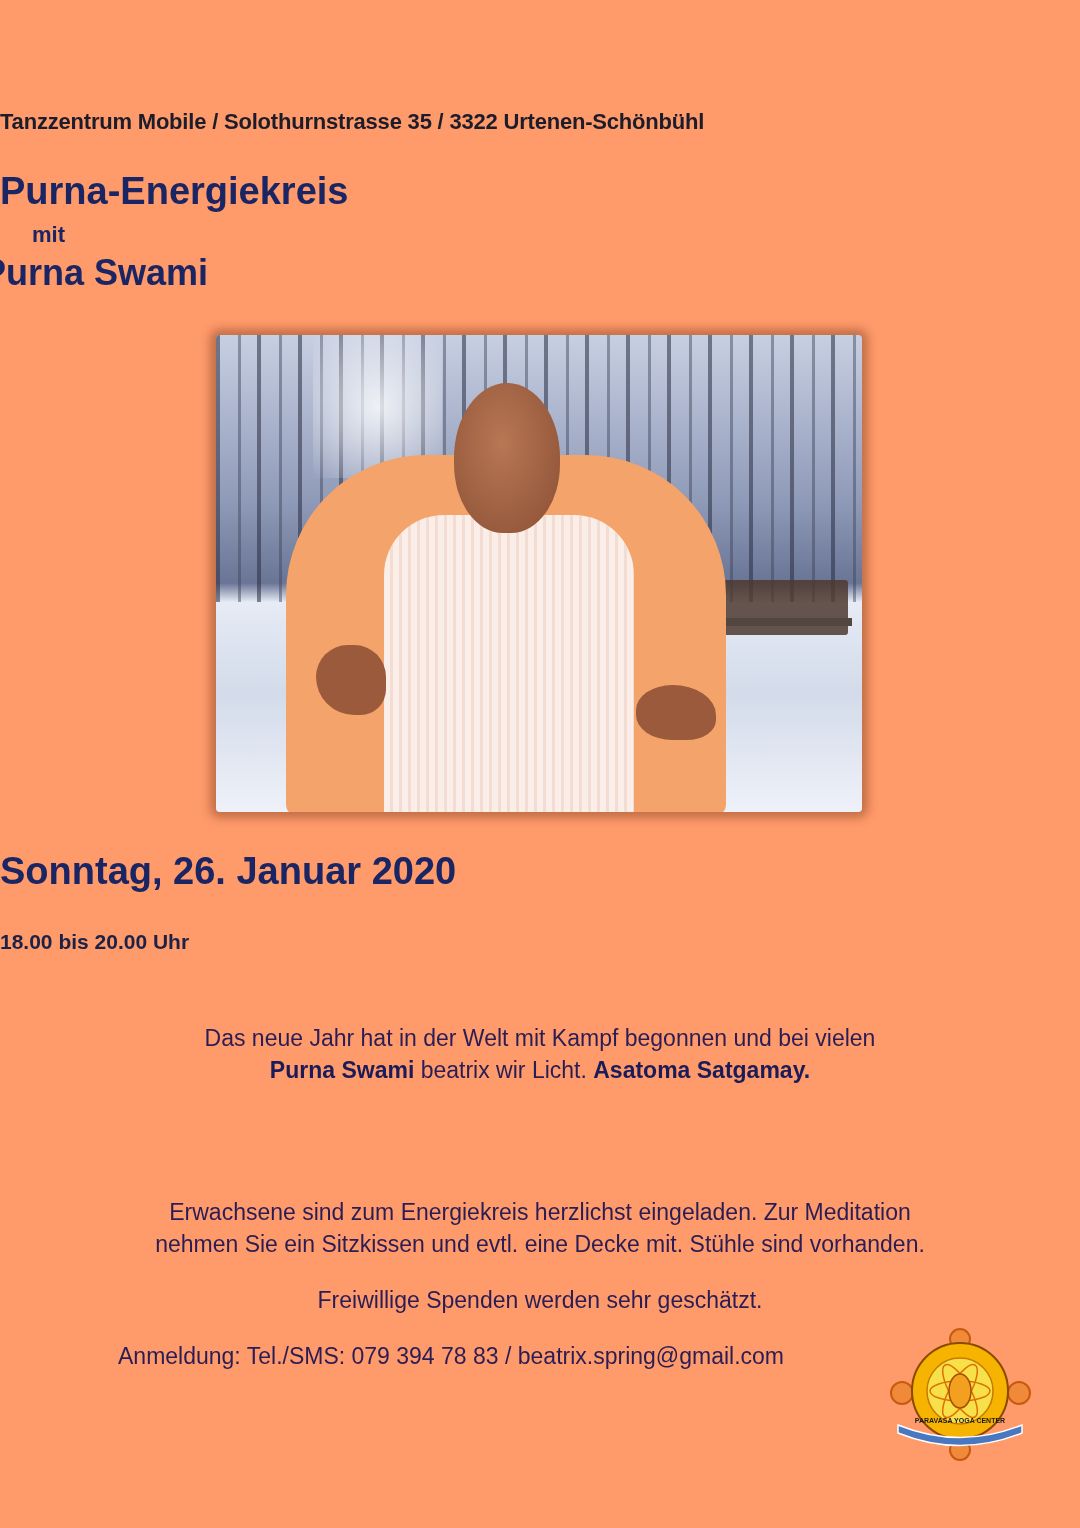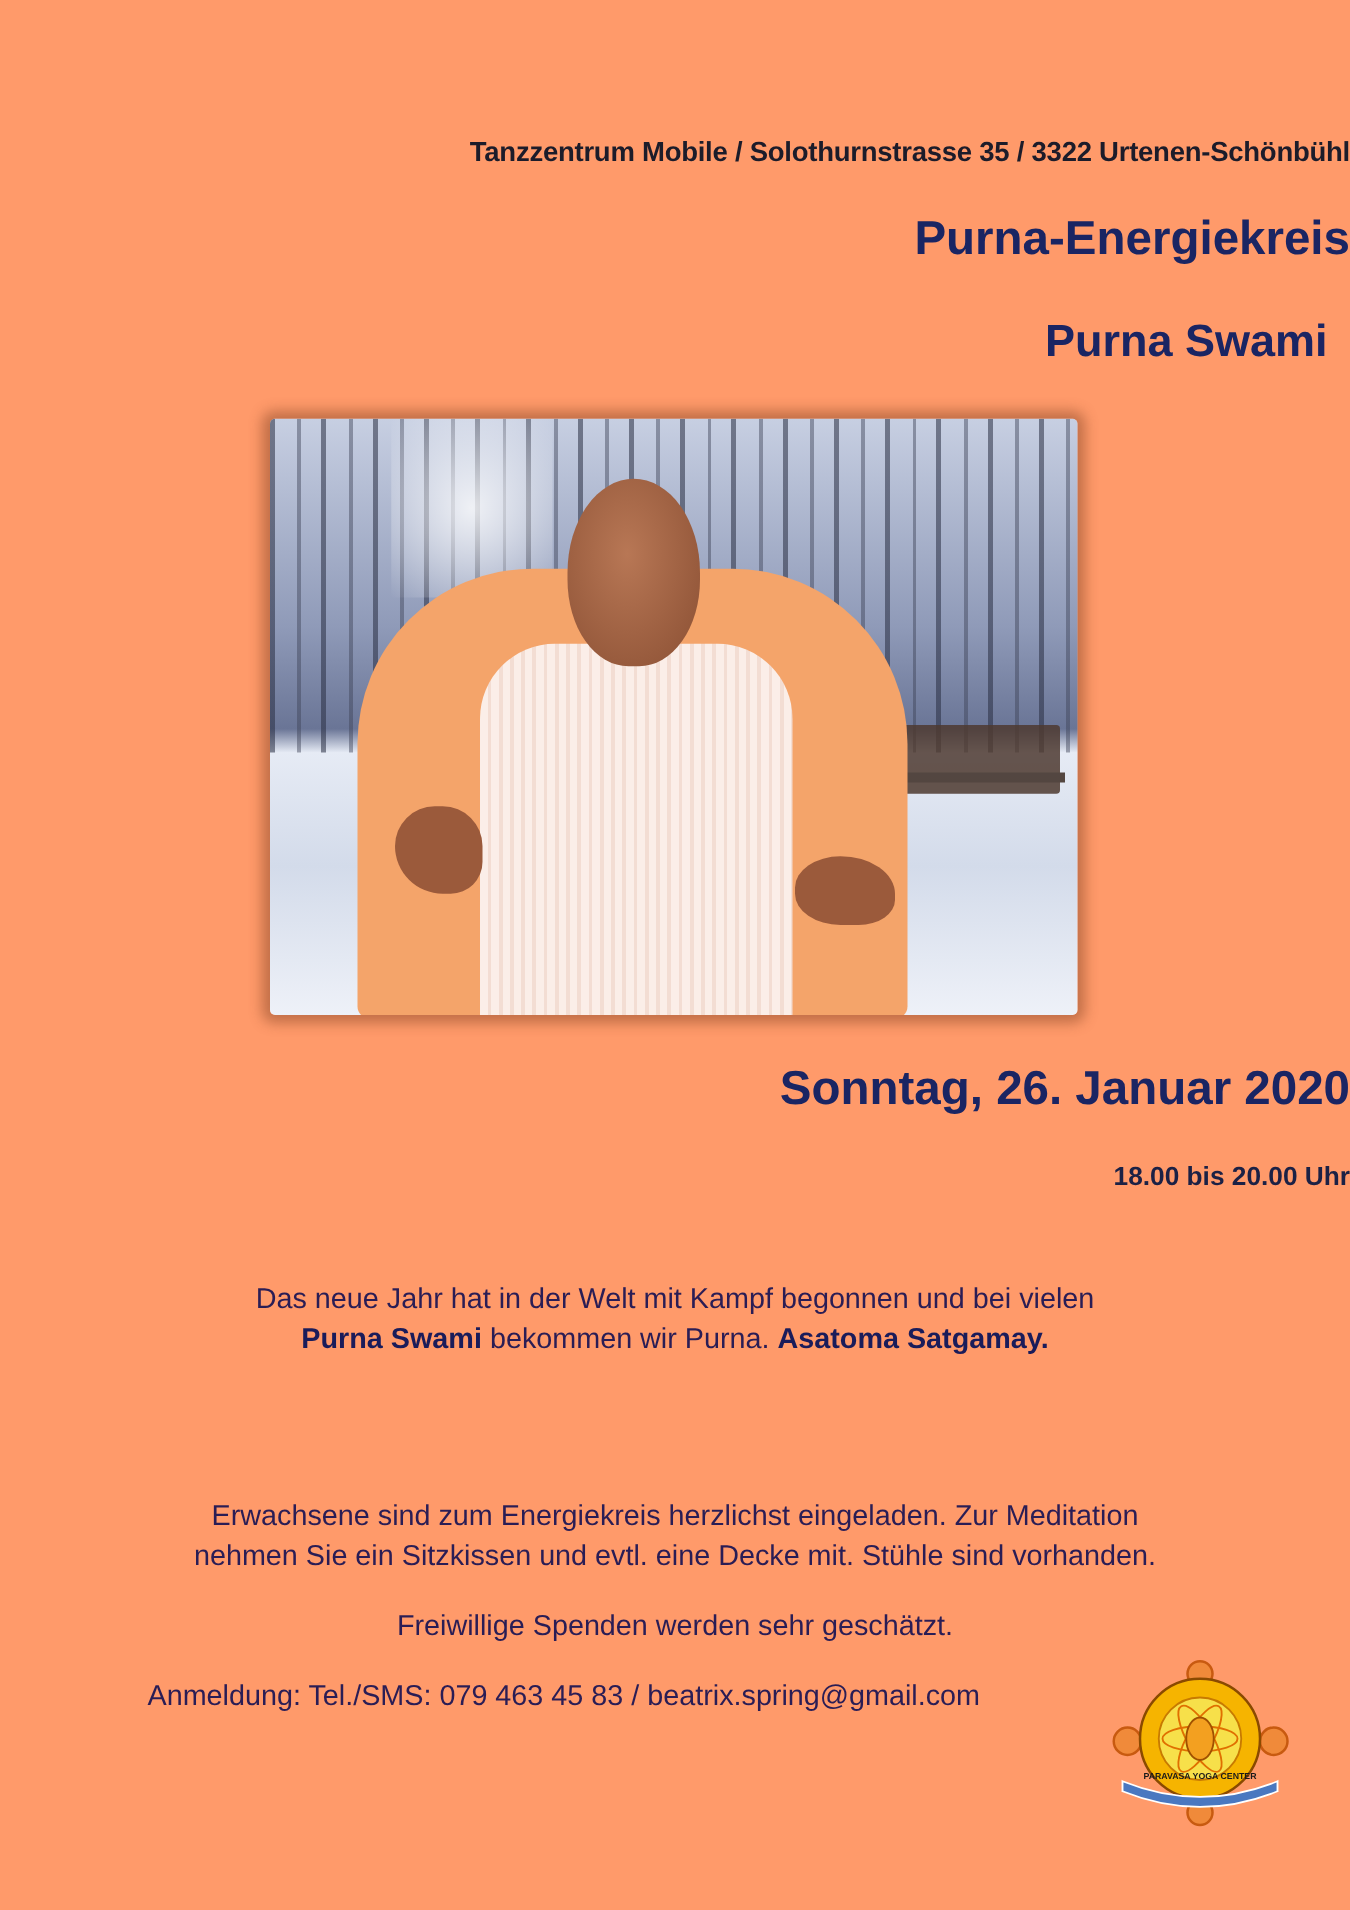--- a/index.html
+++ b/index.html
@@ -2,21 +2,21 @@
 <html><head>
   <meta charset="utf-8">
   <style>
     html, body { margin: 0; padding: 0; }
     body {
       width: 1080px; height: 1528px;
       background: #FF9A6A;
       font-family: "Liberation Sans", sans-serif;
       position: relative; overflow: hidden;
     }
-    .abs { position: absolute; left: 0; width: 1080px; text-align: right; }
+    .abs { position: absolute; left: 0; width: 1080px; text-align: left; }
     .venue { top: 109px; font-size: 22px; font-weight: bold; color: #1c1c2a; letter-spacing: -0.2px; }
     .title { top: 170px; font-size: 38px; font-weight: bold; color: #1a2563; }
     .mit { top: 222px; font-size: 22px; font-weight: bold; color: #1a2563; margin-left: 32px; }
     .swami { top: 252px; font-size: 36px; font-weight: bold; color: #1a2563; left: -18px; }
     .photo {
       position: absolute; left: 216px; top: 335px; width: 646px; height: 477px;
       border-radius: 4px;
       box-shadow: 0 0 10px 6px rgba(120,60,30,0.45);
       overflow: hidden;
       background: linear-gradient(180deg, #c7cfe2 0%, #8f9ab8 35%, #6a7596 52%, #e6ebf5 56%, #d3dbea 75%, #eef1f8 100%);
@@ -65,31 +65,31 @@
   <div class="hand-r"></div>
 </div>
 
 <div class="abs date">Sonntag, 26. Januar 2020</div>
 <div class="abs time">
   <div>18.00 bis 20.00 Uhr</div>
 </div>
 
 <div class="para p1">
   <div>Das neue Jahr hat in der Welt mit Kampf begonnen und bei vielen</div>
-  <div><b>Purna Swami</b><span> bekommen wir Purna. </span><b>Asatoma Satgamay.</b></div>
+  <div><b>Purna Swami</b><span> beatrix wir Licht. </span><b>Asatoma Satgamay.</b></div>
 </div>
 
 <div class="para p2">
   <div>Erwachsene sind zum Energiekreis herzlichst eingeladen. Zur Meditation</div>
   <div>nehmen Sie ein Sitzkissen und evtl. eine Decke mit. Stühle sind vorhanden.</div>
 </div>
 
 <div class="para p3" style="top:1284px;">Freiwillige Spenden werden sehr geschätzt.</div>
 
-<div class="contact">Anmeldung: Tel./SMS: 079 463 45 83 / beatrix.spring@gmail.com</div>
+<div class="contact">Anmeldung: Tel./SMS: 079 394 78 83 / beatrix.spring@gmail.com</div>
 
 <svg class="logo" viewBox="0 0 145 140">
   <circle cx="72" cy="14" r="10" fill="#f08a3a" stroke="#c85a10" stroke-width="2"></circle>
   <circle cx="14" cy="68" r="11" fill="#f08a3a" stroke="#c85a10" stroke-width="2"></circle>
   <circle cx="131" cy="68" r="11" fill="#f08a3a" stroke="#c85a10" stroke-width="2"></circle>
   <circle cx="72" cy="125" r="10" fill="#f08a3a" stroke="#c85a10" stroke-width="2"></circle>
   <circle cx="72" cy="66" r="48" fill="#f6b400" stroke="#8a4a00" stroke-width="2"></circle>
   <circle cx="72" cy="66" r="33" fill="#f7e04a" stroke="#c87a00" stroke-width="1.5"></circle>
   <ellipse cx="72" cy="66" rx="30" ry="10" fill="none" stroke="#e07000" stroke-width="1.5"></ellipse>
   <ellipse cx="72" cy="66" rx="30" ry="10" fill="none" stroke="#e07000" stroke-width="1.5" transform="rotate(60 72 66)"></ellipse>

